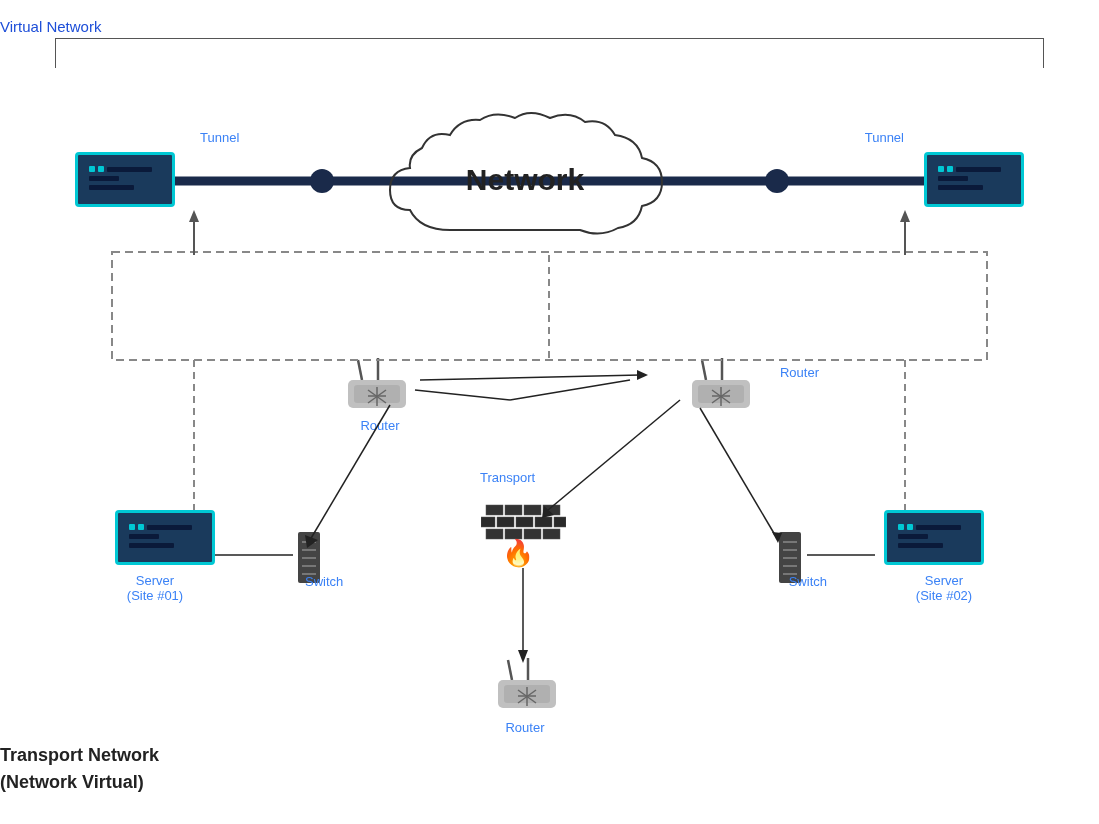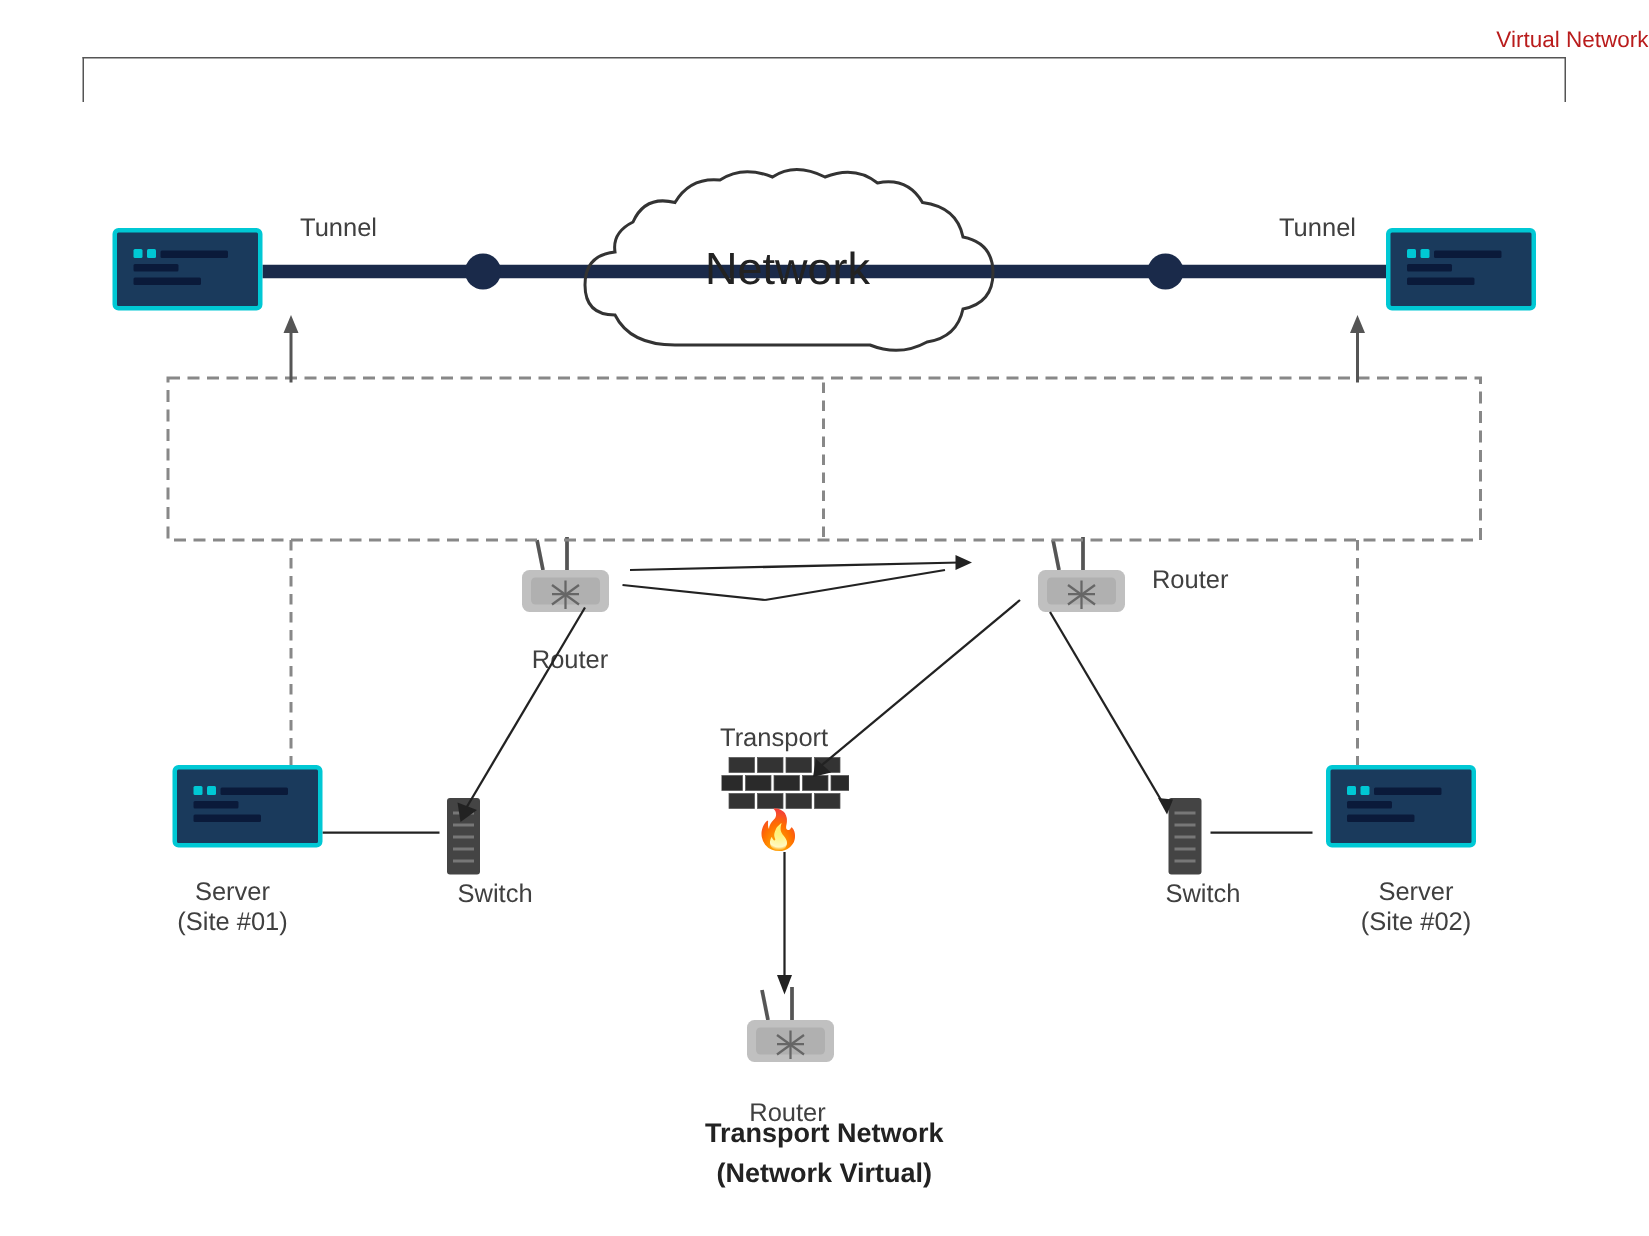--- a/index.html
+++ b/index.html
@@ -11,23 +11,23 @@
       overflow: hidden;
       position: relative;
     }
 
     
     .virtual-network-label {
       position: absolute;
       top: 18px;
       left: 0;
       right: 0;
-      text-align: right;
+      text-align: left;
       font-size: 15px;
-      color: #b91c1c;
+      color: #1d4ed8;
     }
 
     .virtual-network-bracket {
       position: absolute;
       top: 38px;
       left: 55px;
       right: 55px;
       height: 30px;
       border-top: 1.5px solid #555;
       border-left: 1.5px solid #555;
@@ -60,21 +60,21 @@
       z-index: 3;
     }
 
     
     .network-text {
       position: absolute;
       top: 50%;
       left: 50%;
       transform: translate(-50%, -50%);
       font-size: 30px;
-      font-weight: 400;
+      font-weight: 700;
       color: #222;
       z-index: 5;
       white-space: nowrap;
     }
 
     
     .server-box {
       position: absolute;
       width: 100px;
       height: 55px;
@@ -188,24 +188,23 @@
       width: 90px;
       height: 80px;
       display: flex;
       flex-direction: column;
       align-items: center;
     }
 
     
     .label {
       position: absolute;
-      font-size: 17px;
-      color: #404040;
+      font-size: 13px;
+      color: #3b82f6;
       text-align: center;
-      margin-top: 12px;
     }
 
     .router-top-left-label {
       top: 418px;
       left: 340px;
       width: 80px;
     }
 
     .router-top-right-label {
       top: 365px;
@@ -246,21 +245,21 @@
       text-align: center;
       width: 90px;
     }
 
     
     .transport-label {
       position: absolute;
       bottom: 28px;
       left: 0;
       right: 0;
-      text-align: center;
+      text-align: left;
       font-size: 18px;
       font-weight: 700;
       color: #222;
       line-height: 1.5;
     }
 
     
     .connections-svg {
       position: absolute;
       top: 0;

